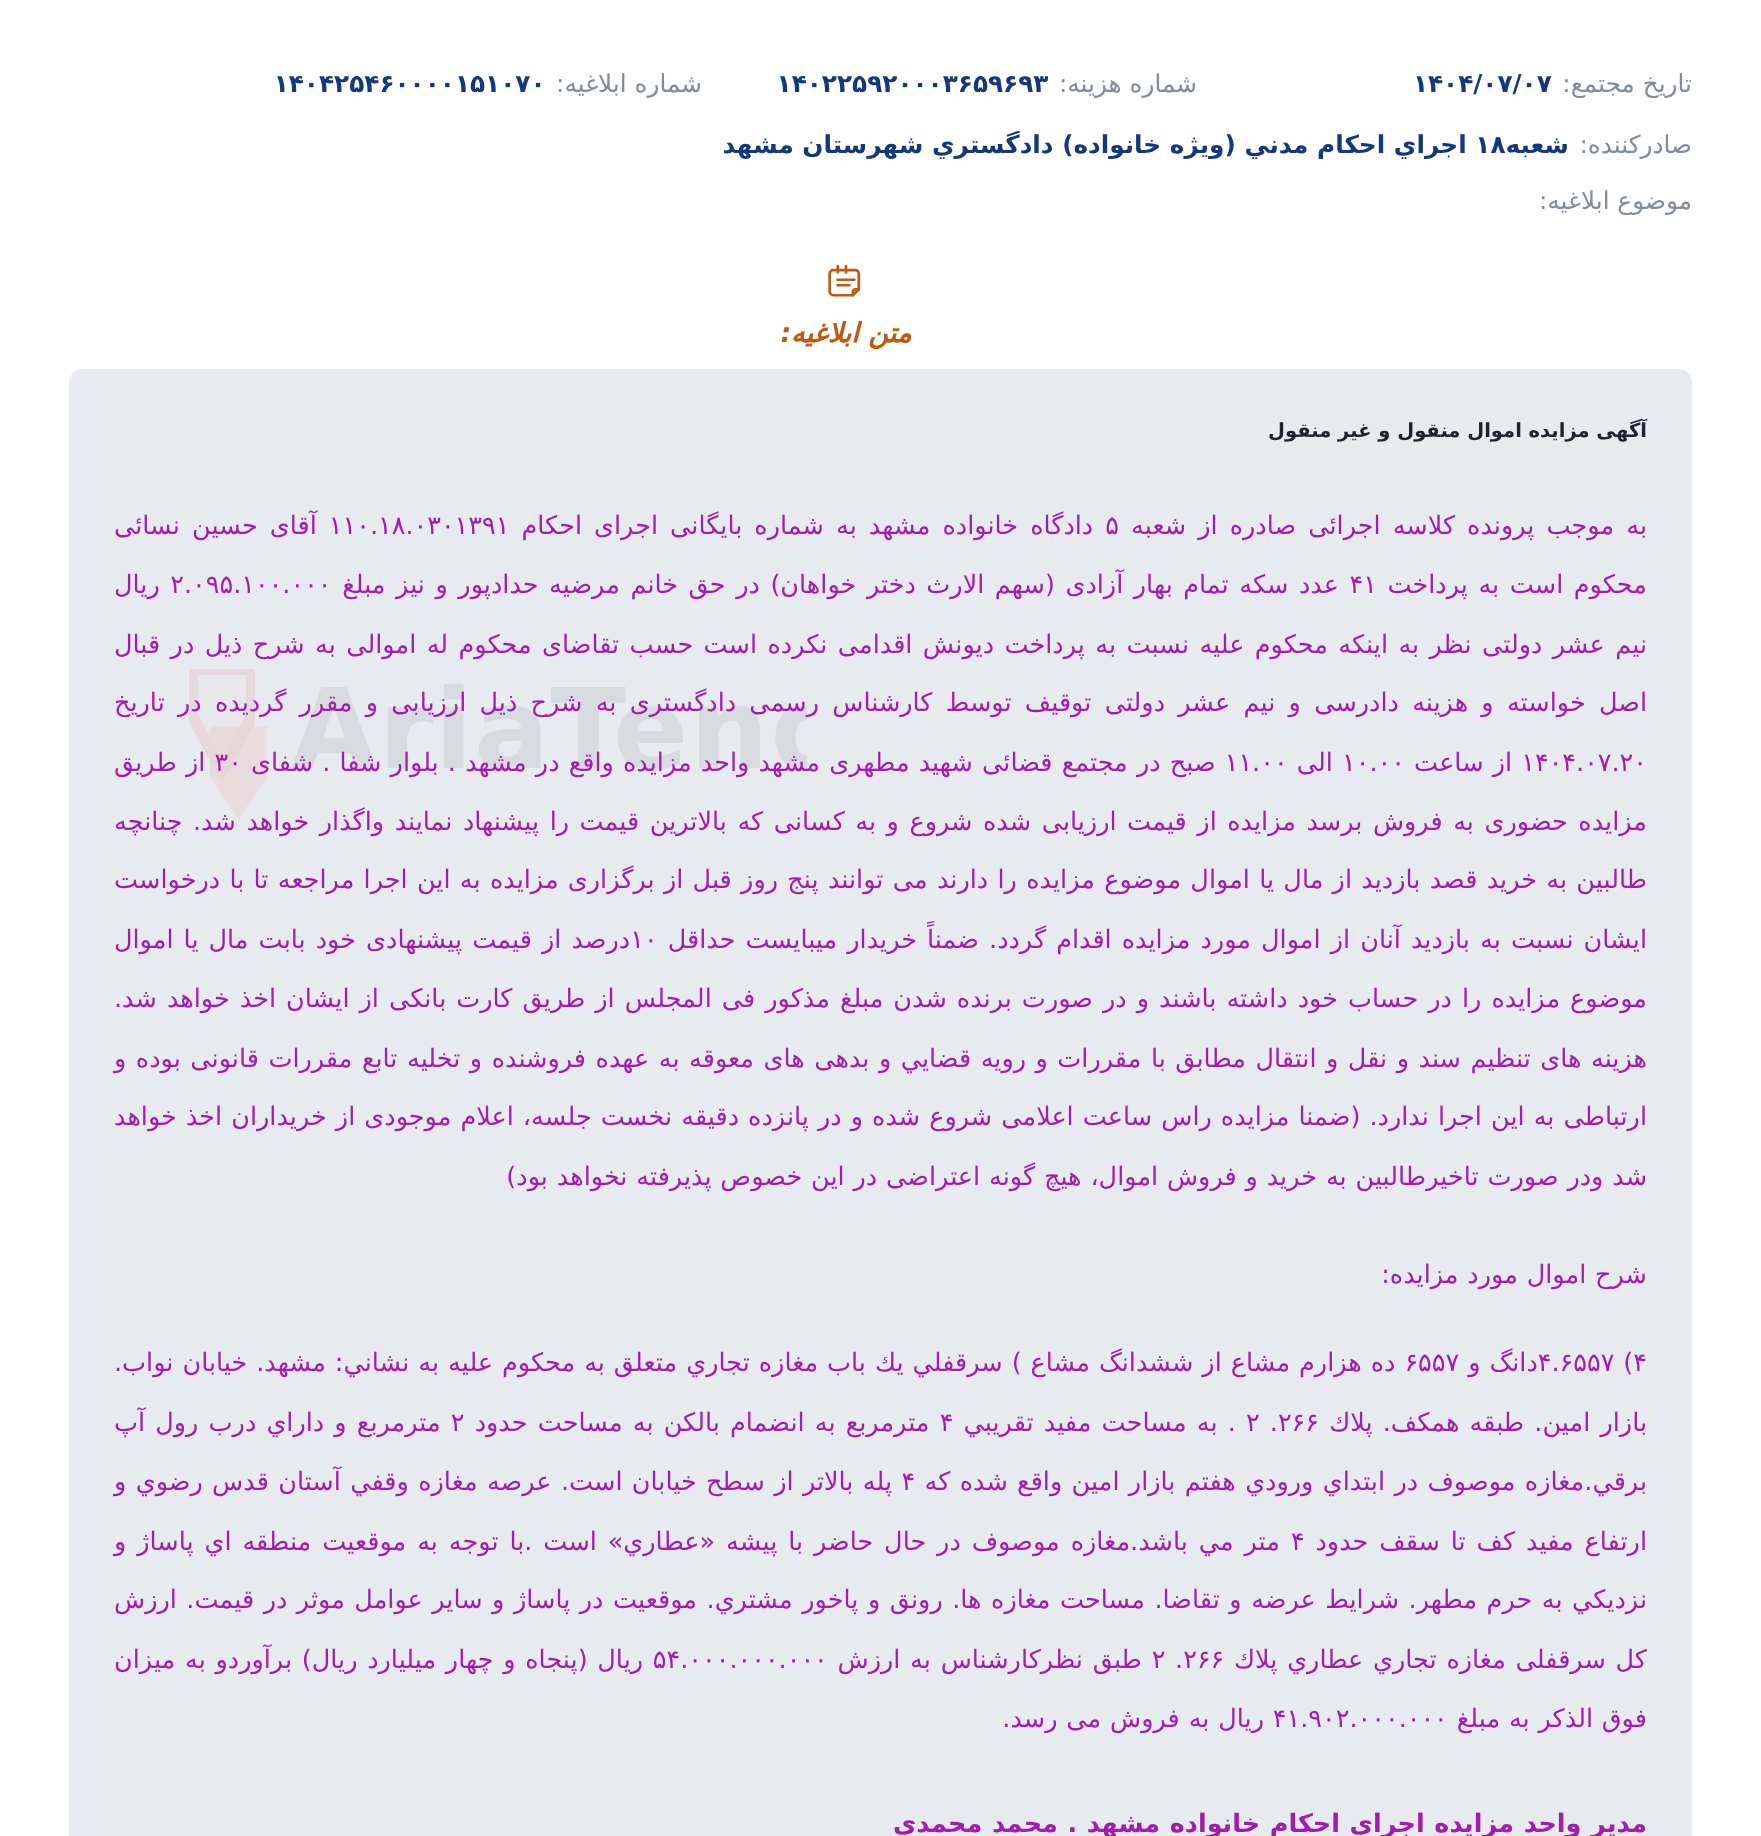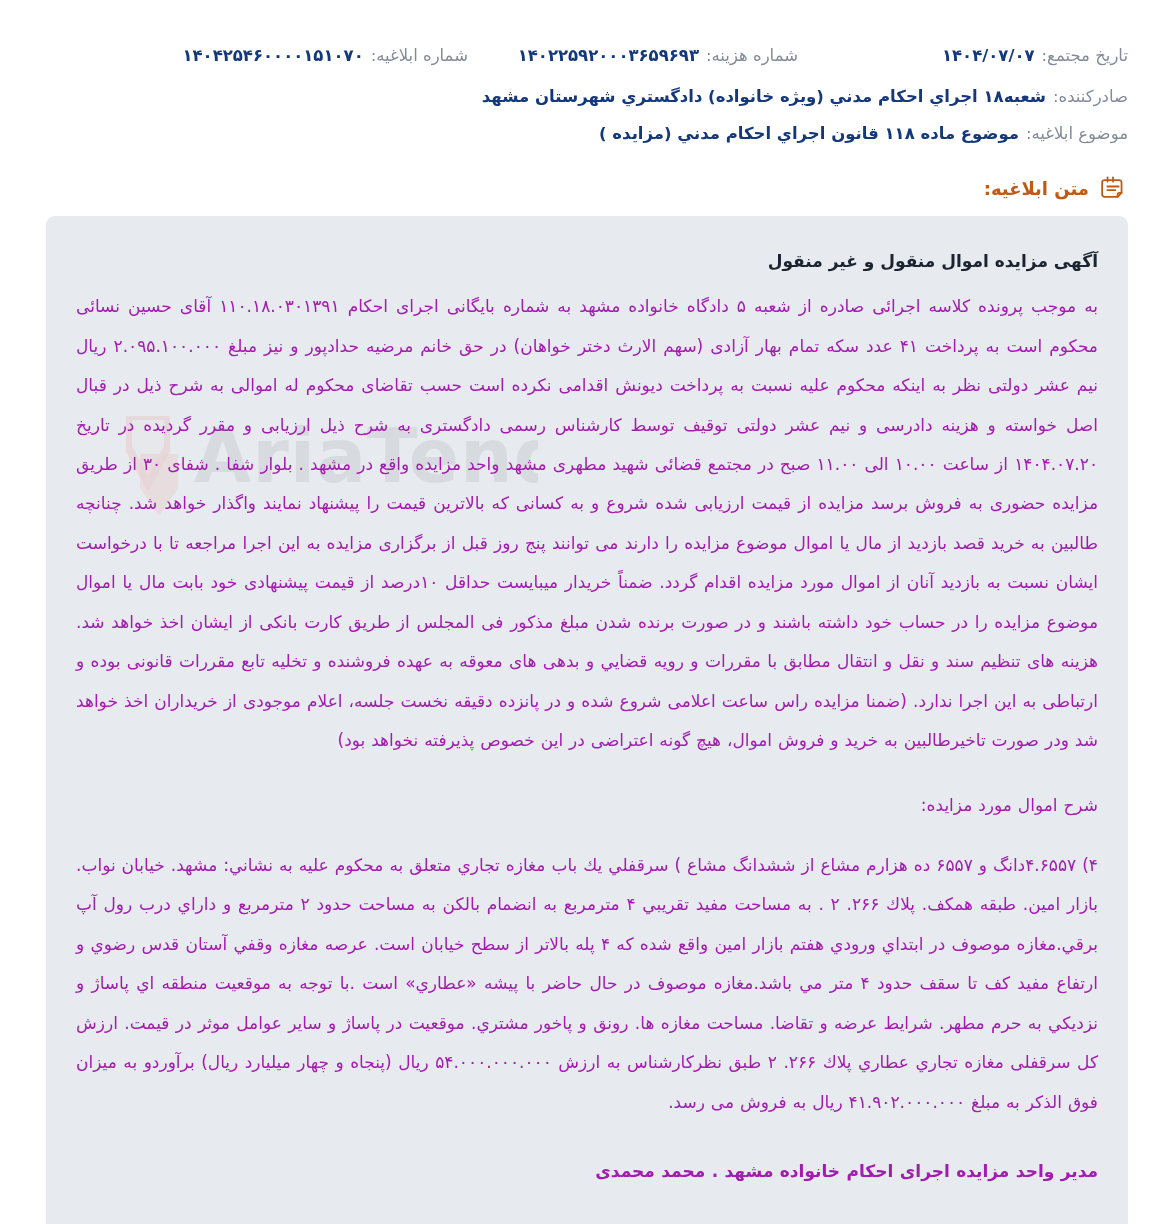--- a/index.html
+++ b/index.html
@@ -71,24 +71,25 @@
     white-space: nowrap;
   }
   .meta-row.row-issuer { margin-top: 22px; }
   .meta-row.row-subject { margin-top: 18px; }
 
   
   .section-head {
     margin-top: 30px;
     padding: 0 46px 0 0;
     display: flex;
-    flex-direction: row;
+    flex-direction: column;
     align-items: center;
     justify-content: flex-start;
     gap: 9px;
+    font-style: italic;
   }
   .section-head .title {
     color: #c05a12;
     font-size: 18px;
     font-weight: 700;
   }
   .note-icon {
     width: 30px;
     height: 30px;
     display: inline-block;
@@ -115,24 +116,24 @@
     height: 170px;
     pointer-events: none;
     opacity: .33;
     z-index: 0;
   }
 
   .panel > *:not(.watermark) { position: relative; z-index: 1; }
 
   .doc-title {
     color: #1b2430;
-    font-size: 17px;
+    font-size: 13px;
     font-weight: 700;
     text-align: right;
-    margin: 6px 0 12px 0;
+    margin: 6px 0 33px 0;
     line-height: 1.6;
   }
 
   .para {
     color: #a21caf;
     font-size: 17px;
     line-height: 2.32;
     text-align: justify;
     text-align-last: right;
     margin: 0 0 22px 0;
@@ -176,21 +177,20 @@
   <div class="meta-row row-issuer">
     <div class="inner">
       <span class="meta-label">صادرکننده:</span>
       <span class="meta-value">شعبه۱۸ اجراي احکام مدني (ویژه خانواده) دادگستري شهرستان مشهد</span>
     </div>
   </div>
 
   <div class="meta-row row-subject">
     <div class="inner">
       <span class="meta-label">موضوع ابلاغیه:</span>
-      <span class="meta-value">موضوع ماده ۱۱۸ قانون اجراي احکام مدني (مزایده )</span>
     </div>
   </div>
 
   <div class="section-head">
     <span class="note-icon">
       <svg viewBox="0 0 32 32" width="30" height="30" fill="none" stroke="#c05a12" stroke-width="1.9" stroke-linecap="round" stroke-linejoin="round">
         <path d="M7 7.5 h15.5 a2.6 2.6 0 0 1 2.6 2.6 v11.1 l-4.2 4.2 h-13.9 a2.6 2.6 0 0 1 -2.6 -2.6 v-12.7 a2.6 2.6 0 0 1 2.6 -2.6 z"></path>
         <path d="M25.1 21.2 h-2.4 a1.8 1.8 0 0 0 -1.8 1.8 v2.4"></path>
         <path d="M10.2 4.6 v4.6"></path>
         <path d="M16 4.6 v4.6"></path>

